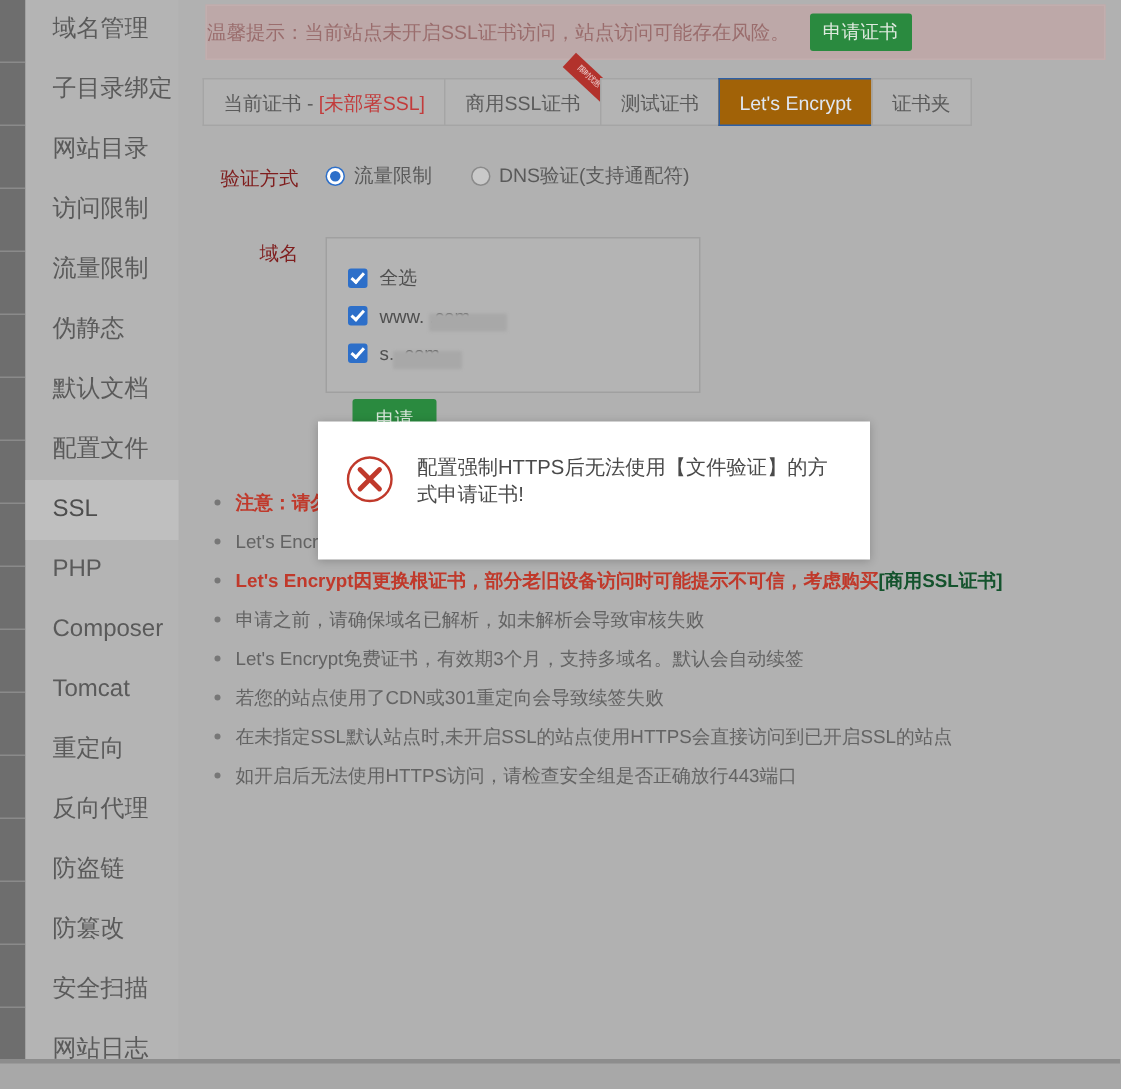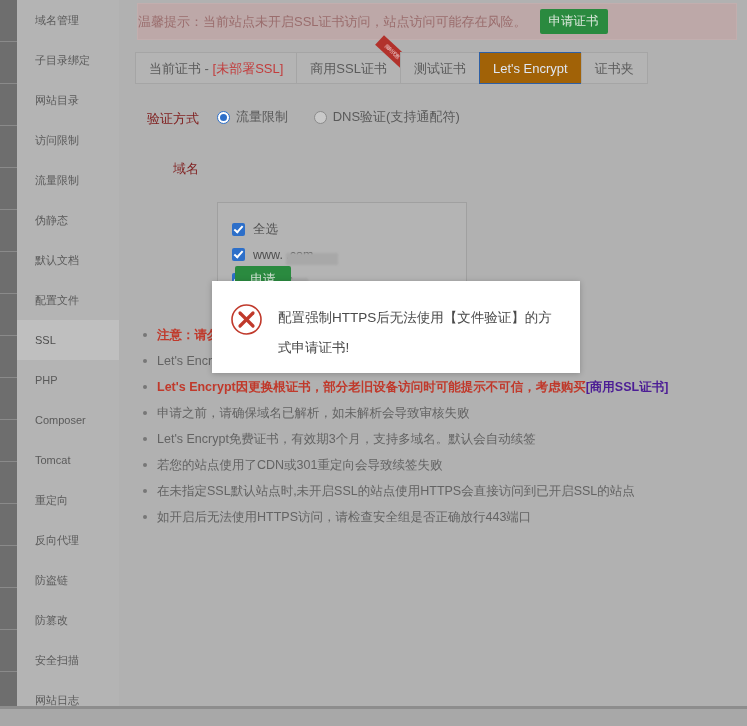--- a/index.html
+++ b/index.html
@@ -14,21 +14,21 @@
   #page{position:absolute;inset:0;}
 
   
   .rail{position:absolute;left:0;top:0;width:17px;height:706px;background:#6e6e6e;}
   .rail .rail-row{height:42px;border-bottom:1px solid #8a8a8a;box-sizing:border-box;}
 
   
   .sidebar{position:absolute;left:17px;top:0;width:102px;height:706px;background:#b4b4b4;}
   .side-item{
     height:40px;line-height:40px;padding-left:18px;box-sizing:border-box;
-    color:#5a5a5a;font-size:11px;white-space:nowrap;
+    color:#5a5a5a;font-size:16px;white-space:nowrap;
   }
   .side-item.active{background:#bfbfbf;color:#4e4e4e;}
 
   
   .content{position:absolute;left:119px;top:0;right:0;bottom:20px;}
 
   .notice-bar{
     position:absolute;left:18px;top:3px;width:600px;height:37px;
     background:#bda8a8;border:1px solid #c2aeae;box-sizing:border-box;
     display:flex;align-items:center;
@@ -76,21 +76,21 @@
   }
   .radio.on{border-color:#2d6fc9;background:#fff;}
   .radio.on::after{
     content:"";position:absolute;left:2px;top:2px;width:7px;height:7px;
     border-radius:50%;background:#2d6fc9;
   }
   .radio-label{color:#5a5a5a;font-size:13px;}
 
   .domain-box{
     width:250px;border:1px solid #a0a0a0;background:#b4b4b4;
-    padding:14px 0 13px 14px;box-sizing:border-box;margin-top:44px;
+    padding:14px 0 13px 14px;box-sizing:border-box;
   }
   .ck-row{display:flex;align-items:center;height:25px;cursor:pointer;}
   .ck{
     width:13px;height:13px;background:#2d6fc9;border-radius:2px;
     margin-right:8px;position:relative;flex:0 0 auto;
   }
   .ck::after{
     content:"";position:absolute;left:4px;top:1px;width:3px;height:7px;
     border:solid #fff;border-width:0 2px 2px 0;transform:rotate(42deg);
   }
@@ -106,36 +106,36 @@
   }
 
   
   .tips{position:absolute;left:20px;top:322px;width:600px;margin:0;padding:0;list-style:none;}
   .tips li{position:relative;padding-left:18px;height:26px;line-height:26px;font-size:12.5px;color:#636363;white-space:nowrap;}
   .tips li::before{
     content:"";position:absolute;left:4px;top:11px;width:4px;height:4px;
     border-radius:50%;background:#777;
   }
   .tips li.warn{color:#c0392b;font-weight:bold;}
-  .tips li .green{color:#4c1d95;}
+  .tips li .green{color:#14532d;}
 
   
   .page-bottom{position:absolute;left:0;bottom:0;width:100%;height:20px;background:#8d8d8d;}
   .page-bottom .inner{position:absolute;left:0;top:3px;width:100%;height:17px;background:#a8a8a8;}
 
   
   .modal{
     position:absolute;left:212px;top:281px;width:368px;height:92px;
     background:#fff;box-shadow:0 1px 6px rgba(0,0,0,.22);
     display:flex;align-items:flex-start;padding:22px 18px 0 18px;box-sizing:border-box;
   }
   .err-icon{width:33px;height:33px;flex:0 0 auto;margin-right:15px;position:relative;}
   .err-icon svg{display:block;}
   .modal-msg{
-    font-size:13.5px;color:#4a4a4a;line-height:30px;
+    font-size:13.5px;color:#4a4a4a;line-height:18px;
     font-family:"Liberation Sans","DejaVu Sans",sans-serif;
   }
 </style>
 </head>
 <body>
 
 <div id="page">
 
   <div class="rail">
     <div class="rail-row"></div>

